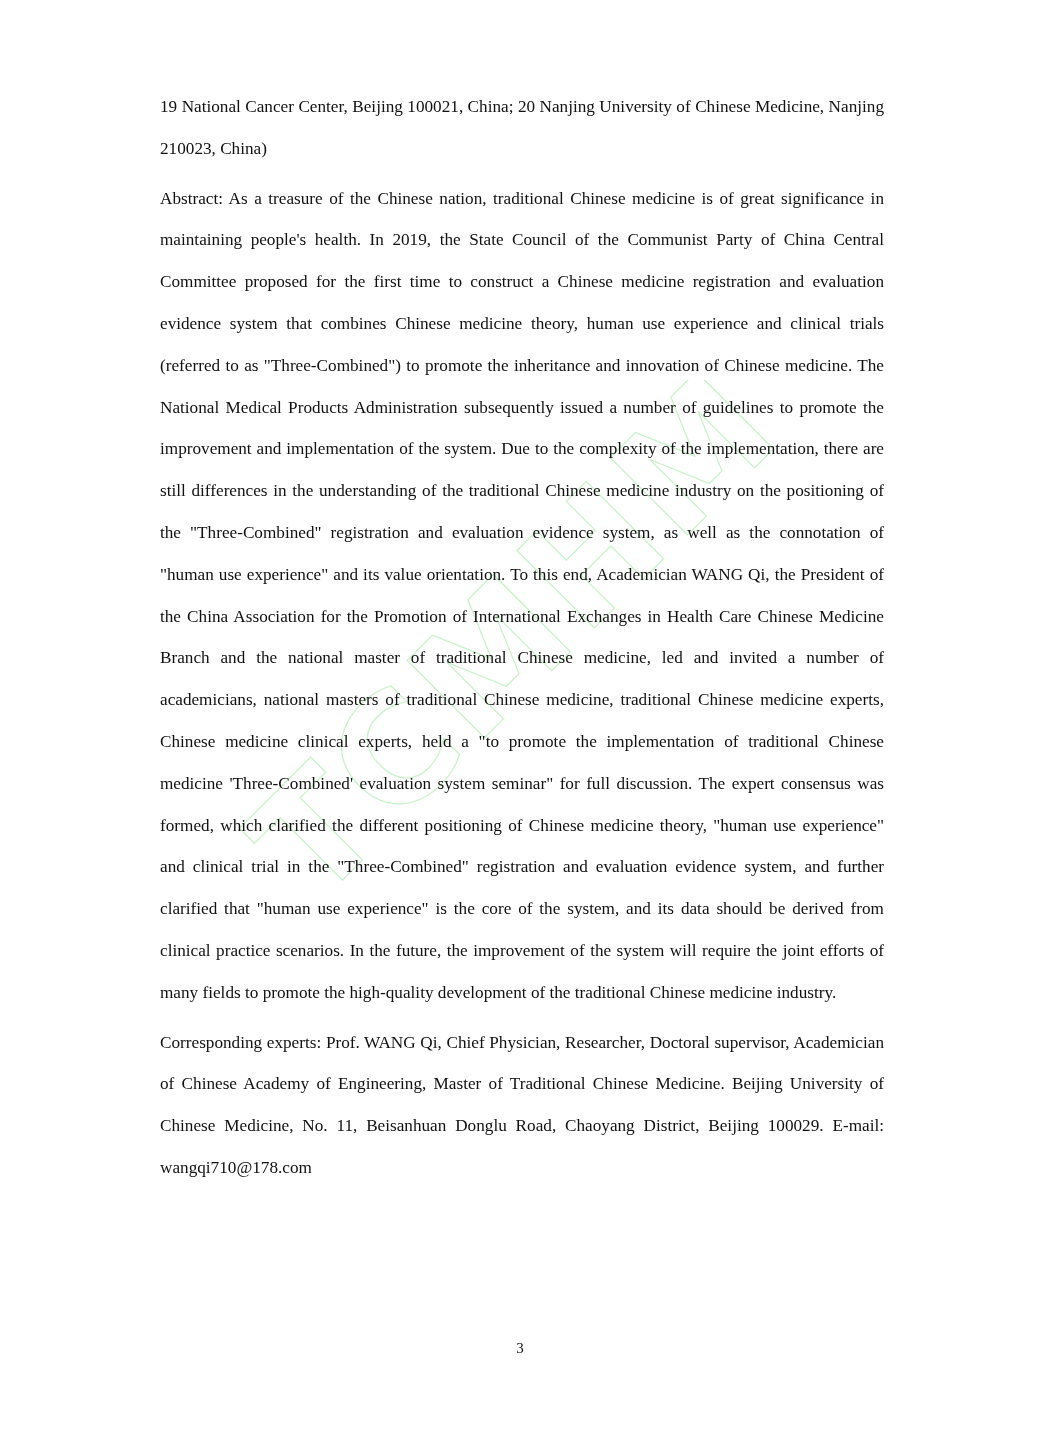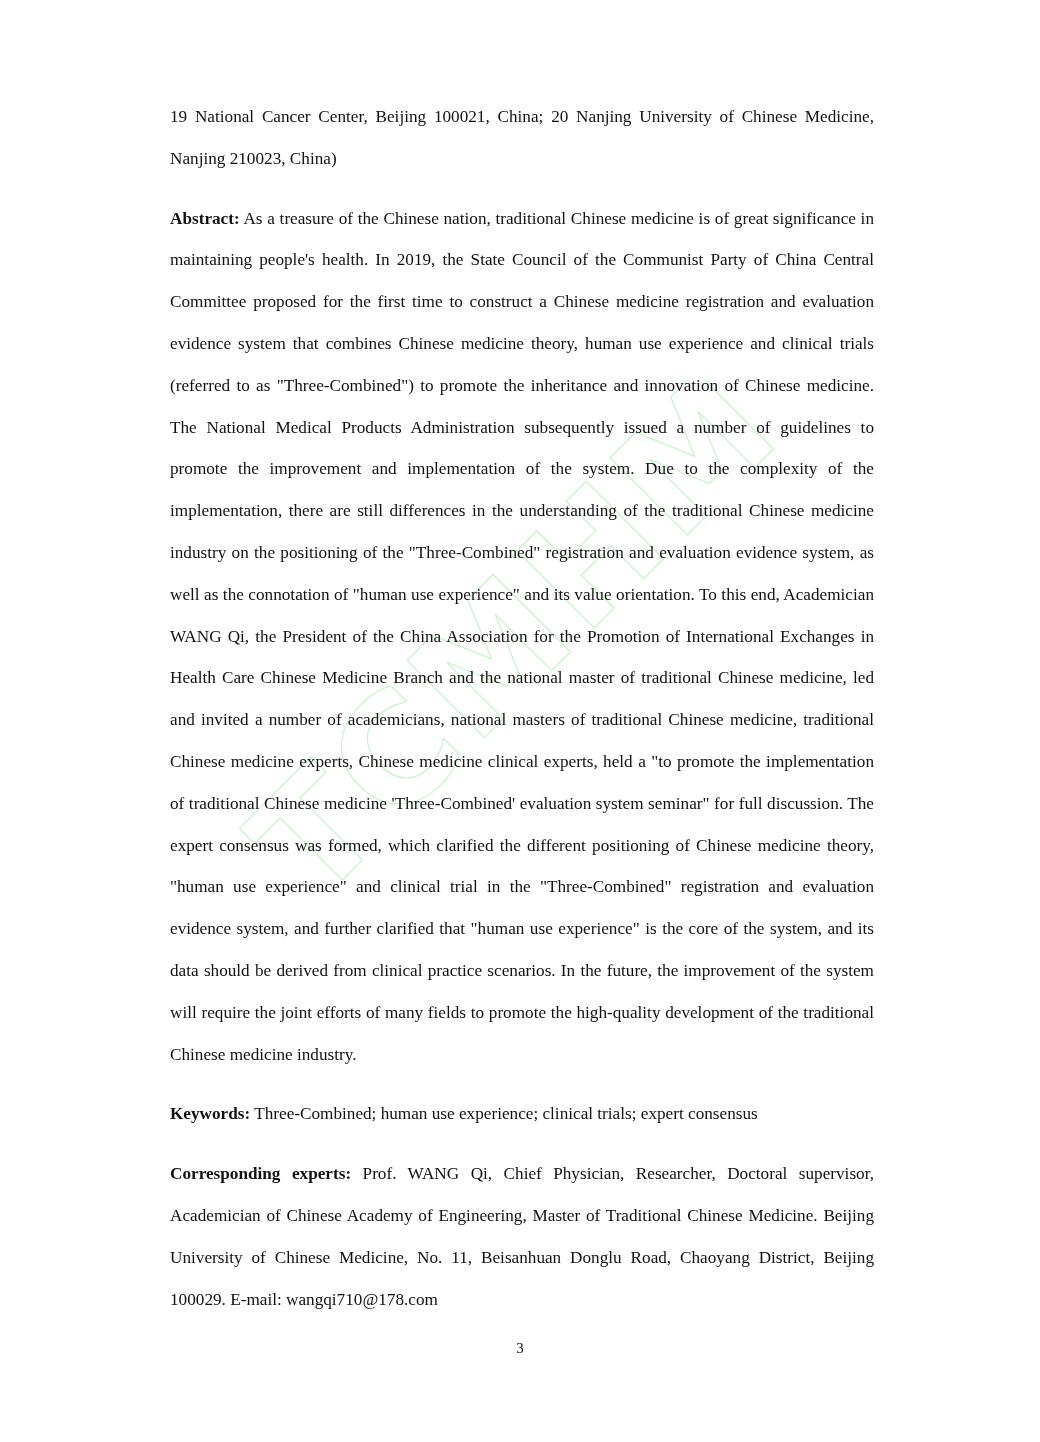--- a/index.html
+++ b/index.html
@@ -3,22 +3,22 @@
   <meta charset="utf-8">
   <style>
     html, body { margin: 0; padding: 0; background: #ffffff; }
     body { width: 1040px; height: 1442px; position: relative; overflow: hidden; }
     .page {
       position: absolute; left: 152px; top: 78px; width: 740px;
       font-family: "Liberation Serif", "DejaVu Serif", serif;
       font-size: 17.2px; line-height: 41.8px; color: #111;
       text-align: justify;
     }
-    .para { margin: 18px; }
-    .lbl { font-weight: bold; }
+    .para { margin: 8px; }
+    .lbl { font-weight: normal; }
     .watermark {
       position: absolute; left: 190px; top: 380px; width: 620px; height: 600px;
       pointer-events: none;
     }
     .watermark text {
       font-family: "DejaVu Sans", sans-serif; font-weight: bold;
       fill: none; stroke: #c8f3c8; stroke-width: 1.2;
     }
     .page-number {
       position: absolute; left: 0; width: 1040px; top: 1340px; text-align: center;
@@ -33,24 +33,20 @@
 </svg>
 
 <div class="page">
   <p class="para">19 National Cancer Center, Beijing 100021, China; 20 Nanjing University of Chinese Medicine, Nanjing 210023, China)</p>
 
   <p class="para">
     <span class="lbl">Abstract:</span>
     <span>As a treasure of the Chinese nation, traditional Chinese medicine is of great significance in maintaining people's health. In 2019, the State Council of the Communist Party of China Central Committee proposed for the first time to construct a Chinese medicine registration and evaluation evidence system that combines Chinese medicine theory, human use experience and clinical trials (referred to as "Three-Combined") to promote the inheritance and innovation of Chinese medicine. The National Medical Products Administration subsequently issued a number of guidelines to promote the improvement and implementation of the system. Due to the complexity of the implementation, there are still differences in the understanding of the traditional Chinese medicine industry on the positioning of the "Three-Combined" registration and evaluation evidence system, as well as the connotation of "human use experience" and its value orientation. To this end, Academician WANG Qi, the President of the China Association for the Promotion of International Exchanges in Health Care Chinese Medicine Branch and the national master of traditional Chinese medicine, led and invited a number of academicians, national masters of traditional Chinese medicine, traditional Chinese medicine experts, Chinese medicine clinical experts, held a "to promote the implementation of traditional Chinese medicine 'Three-Combined' evaluation system seminar" for full discussion. The expert consensus was formed, which clarified the different positioning of Chinese medicine theory, "human use experience" and clinical trial in the "Three-Combined" registration and evaluation evidence system, and further clarified that "human use experience" is the core of the system, and its data should be derived from clinical practice scenarios. In the future, the improvement of the system will require the joint efforts of many fields to promote the high-quality development of the traditional Chinese medicine industry.</span>
   </p>
 
-  <p class="para">
-    <span class="lbl">Keywords:</span>
-    <span>Three-Combined; human use experience; clinical trials; expert consensus</span>
-  </p>
 
   <p class="para">
     <span class="lbl">Corresponding experts:</span>
     <span>Prof. WANG Qi, Chief Physician, Researcher, Doctoral supervisor, Academician of Chinese Academy of Engineering, Master of Traditional Chinese Medicine. Beijing University of Chinese Medicine, No. 11, Beisanhuan Donglu Road, Chaoyang District, Beijing 100029. E-mail: wangqi710@178.com</span>
   </p>
 </div>
 
 <div class="page-number">3</div>
 
 </body></html>

